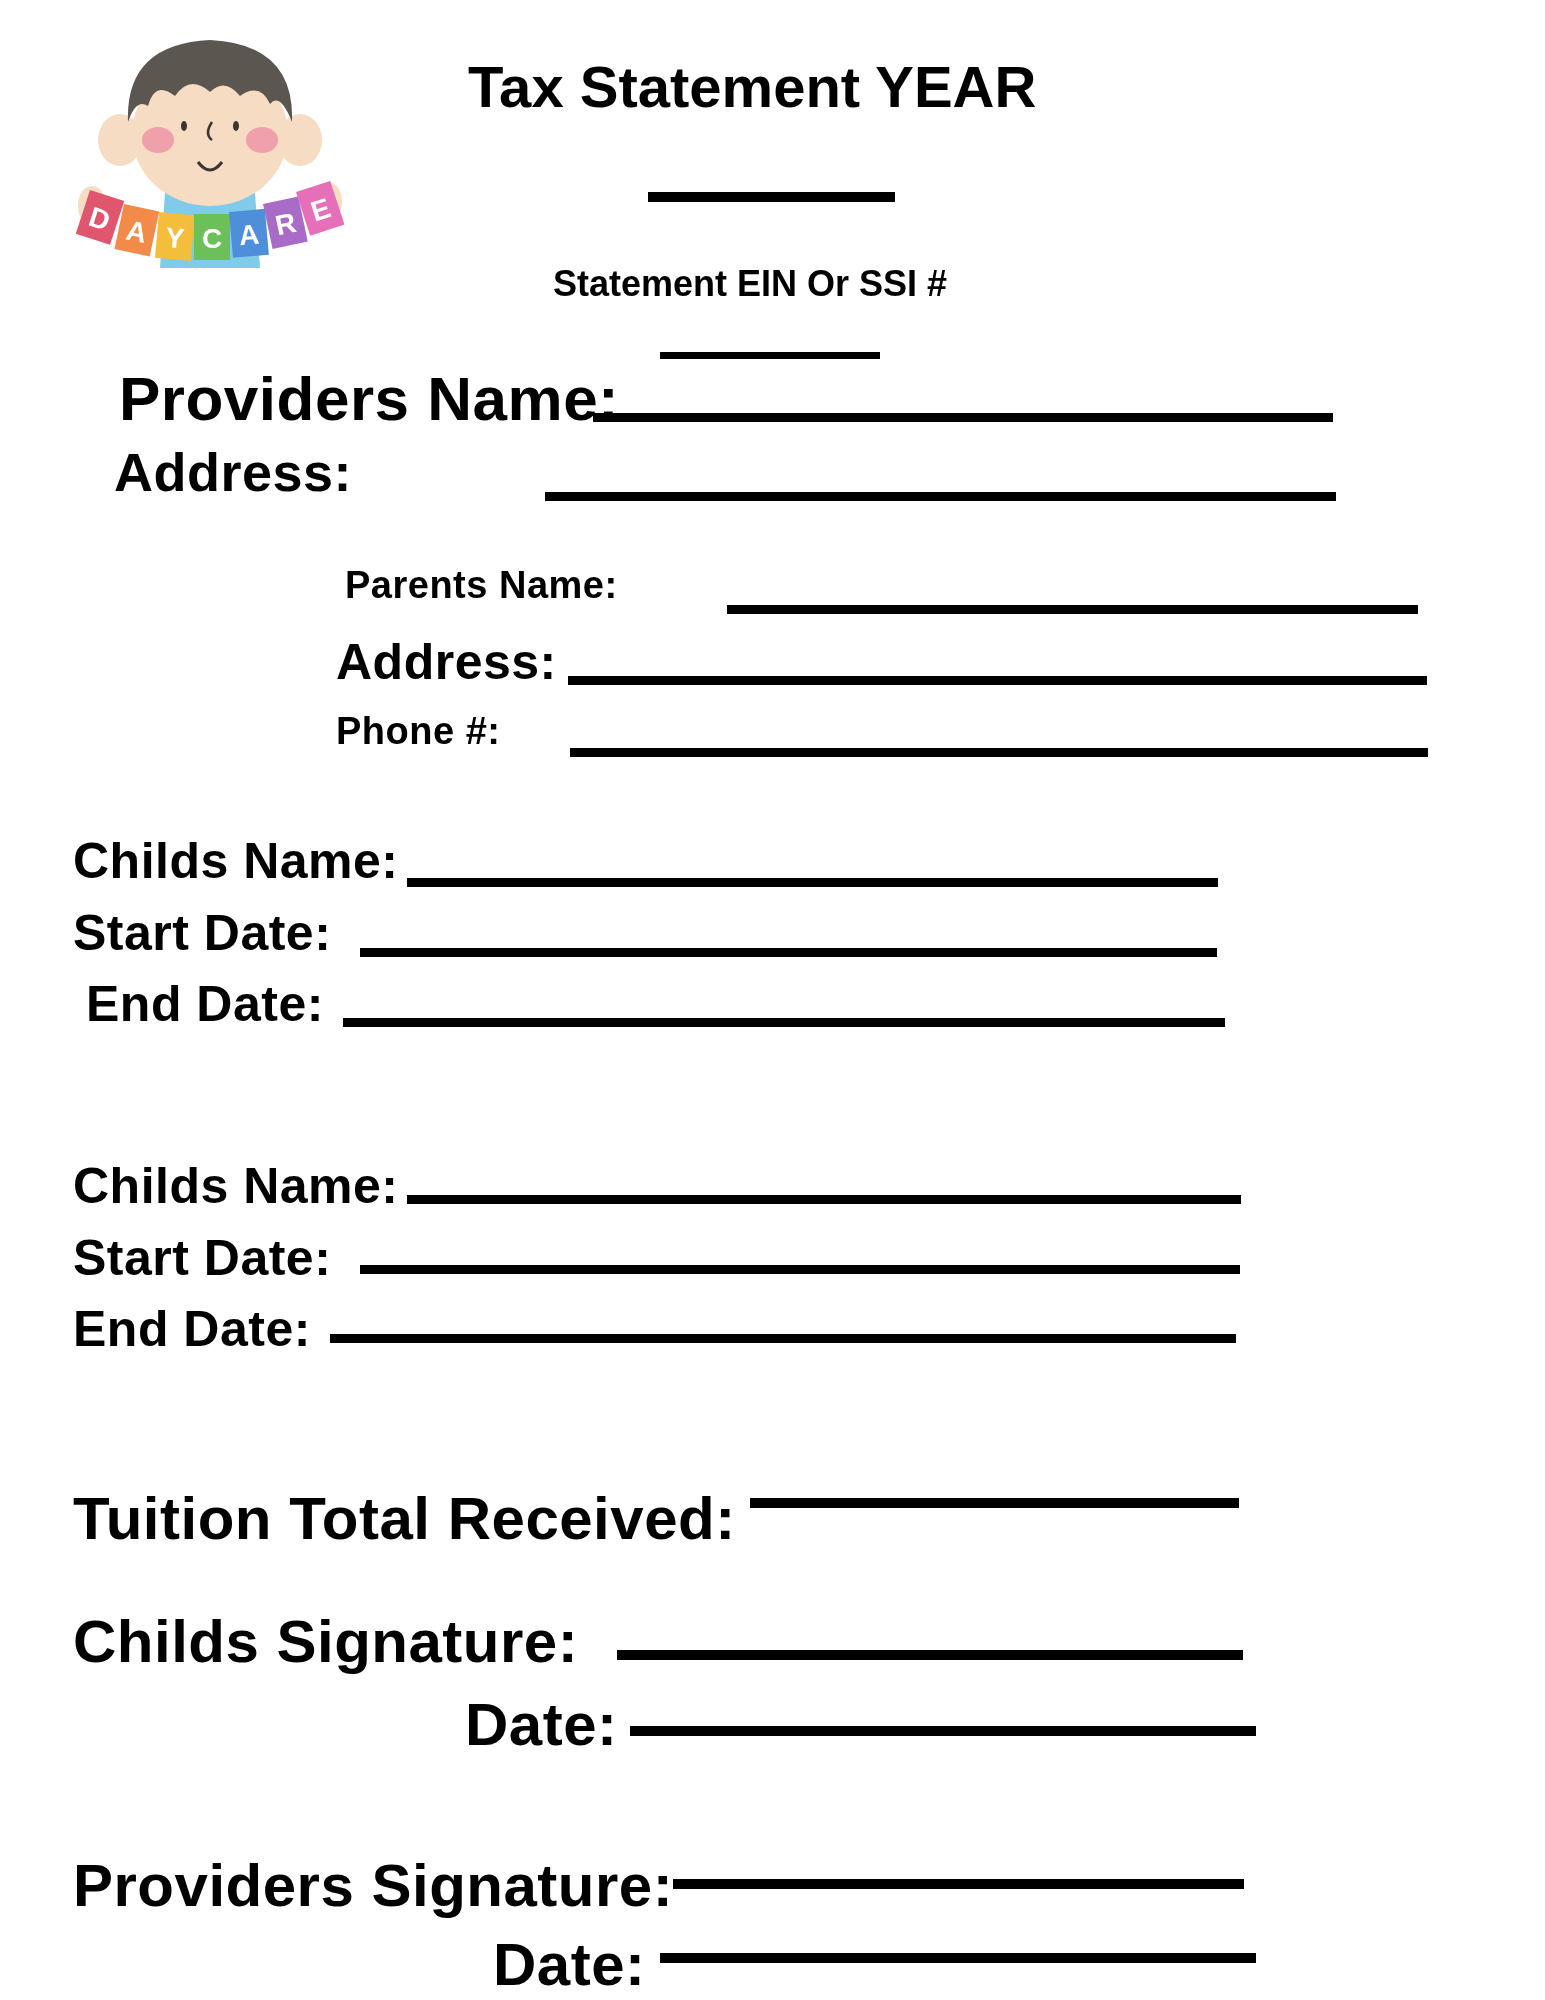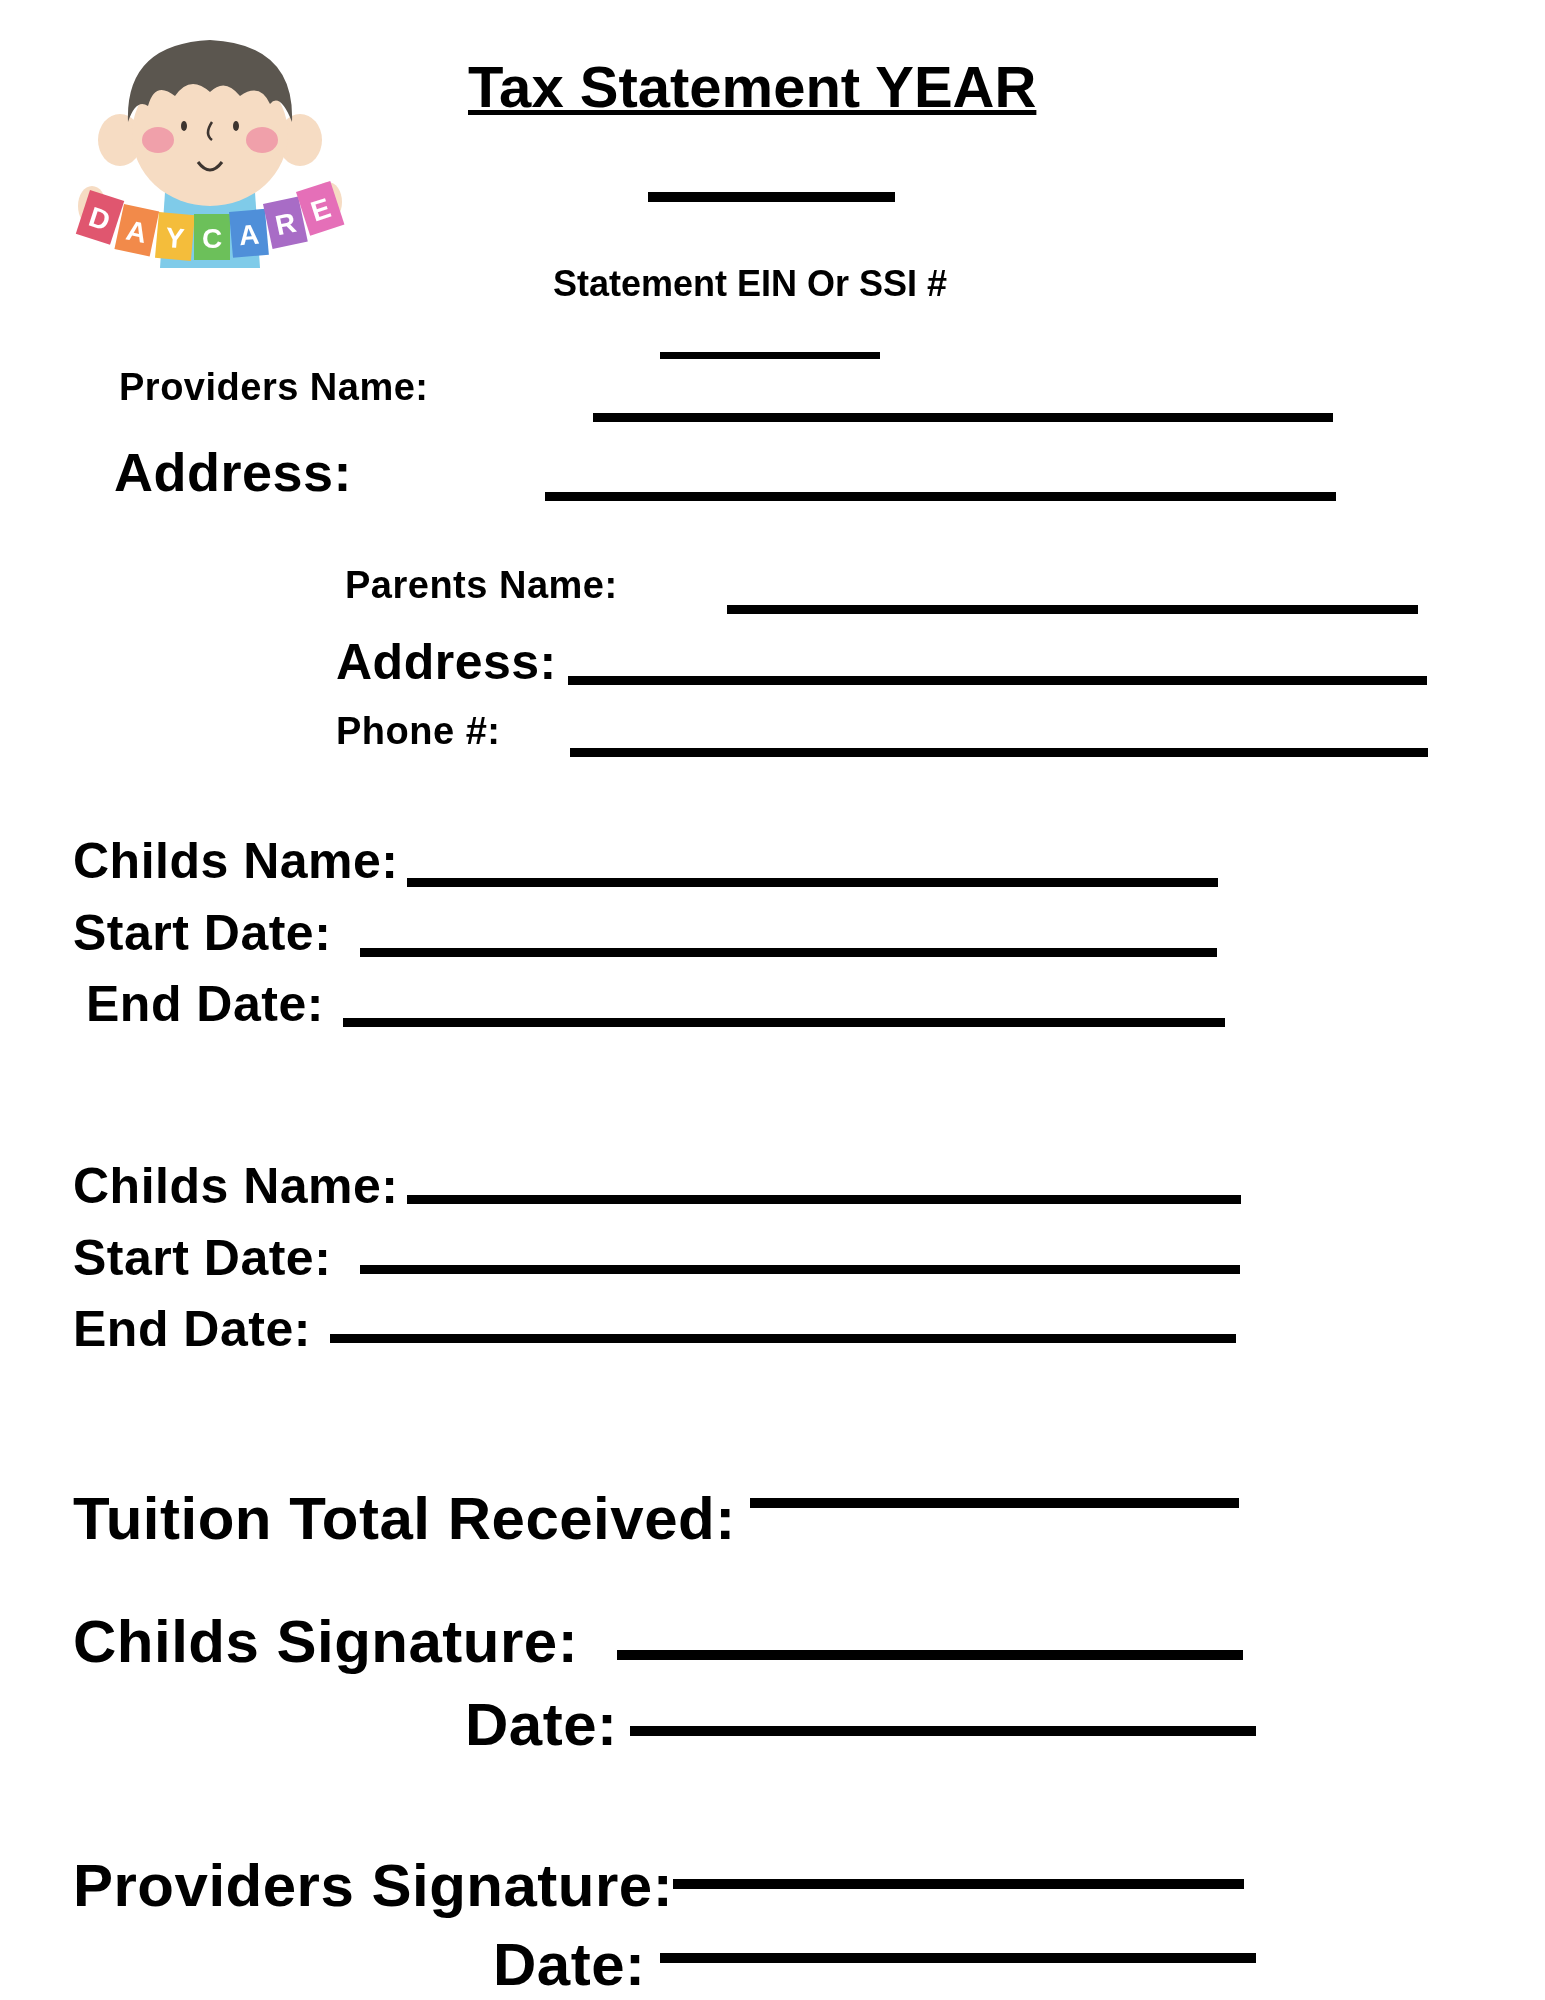--- a/index.html
+++ b/index.html
@@ -66,27 +66,27 @@
           <text x="18" y="34">R</text>
         </g>
       <g transform="translate(226,170) rotate(-18)">
           <rect width="36" height="46" fill="#e56fb8"></rect>
           <text x="18" y="34">E</text>
         </g>
     </g>
   </svg>
 </div>
 
-<div class="title" style="left:468px; top:58px; font-size:58px;text-decoration:underline;">Tax Statement YEAR</div>
+<div class="title" style="left:468px; top:58px; font-size:58px;">Tax Statement YEAR</div>
 <div class="line" style="left:648px; top:192px; width:247px; height:10px;"></div>
 
 <div class="title" style="left:553px; top:266px; font-size:36px;">Statement EIN Or SSI #</div>
 <div class="line" style="left:660px; top:352px; width:220px; height:7px;"></div>
 
-<div class="lbl" style="left:119px; top:368px; font-size:38px;">Providers Name:</div>
+<div class="lbl" style="left:119px; top:368px; font-size:62px;">Providers Name:</div>
 <div class="line" style="left:593px; top:413px; width:740px;"></div>
 
 <div class="lbl" style="left:114px; top:445px; font-size:54px;">Address:</div>
 <div class="line" style="left:545px; top:492px; width:791px;"></div>
 
 <div class="lbl" style="left:345px; top:566px; font-size:38px;">Parents Name:</div>
 <div class="line" style="left:727px; top:605px; width:691px;"></div>
 
 <div class="lbl" style="left:336px; top:637px; font-size:50px;">Address:</div>
 <div class="line" style="left:568px; top:676px; width:859px;"></div>

